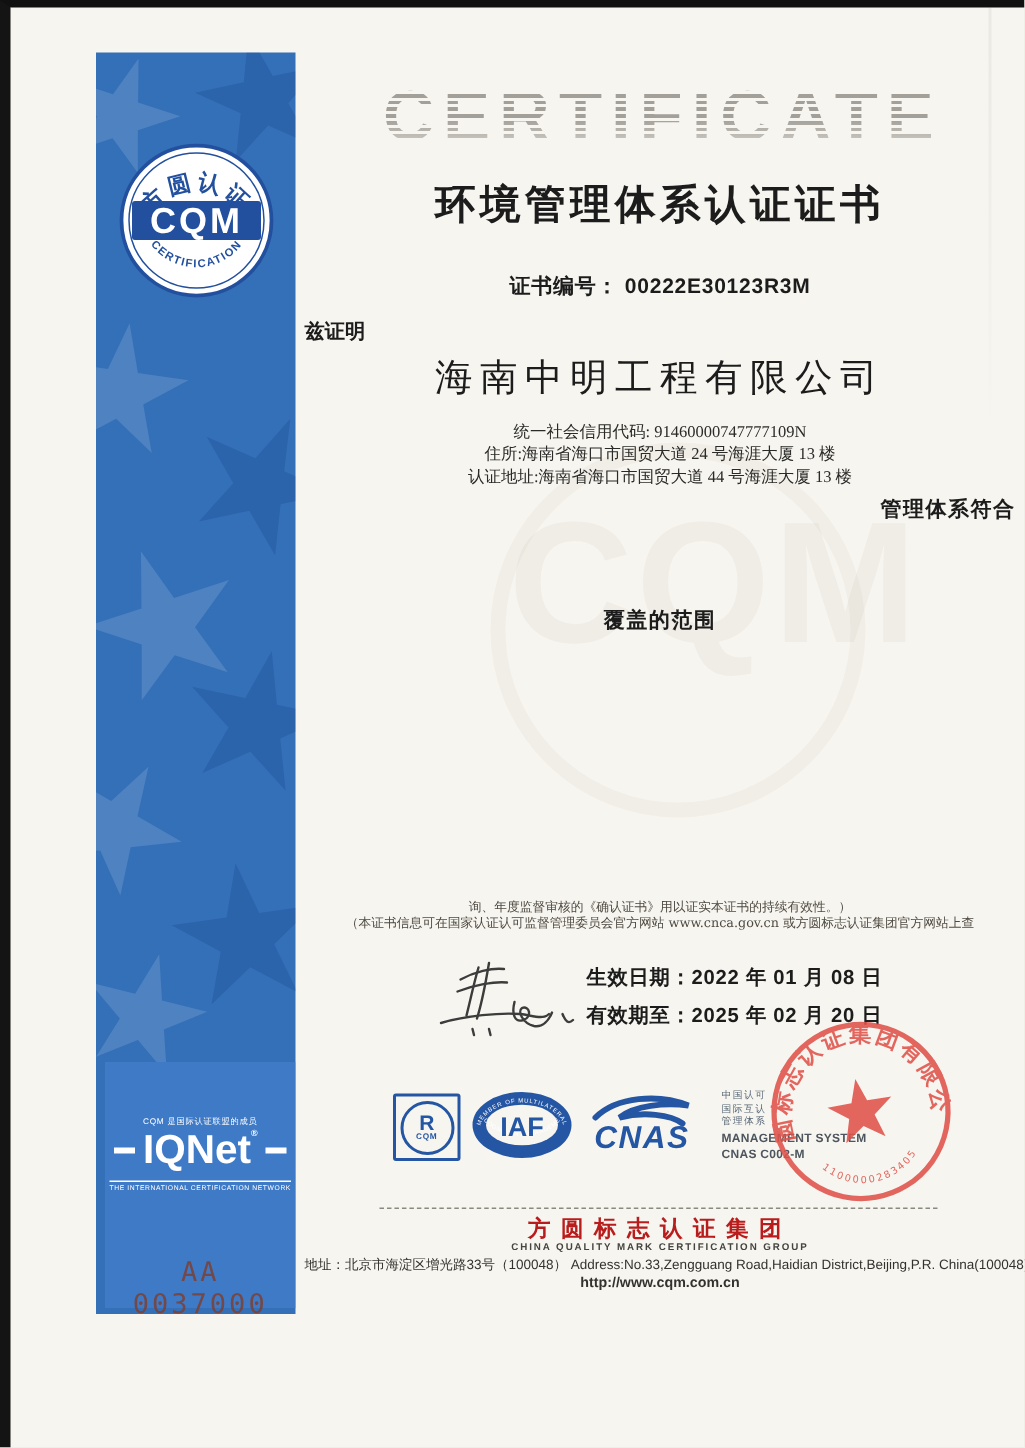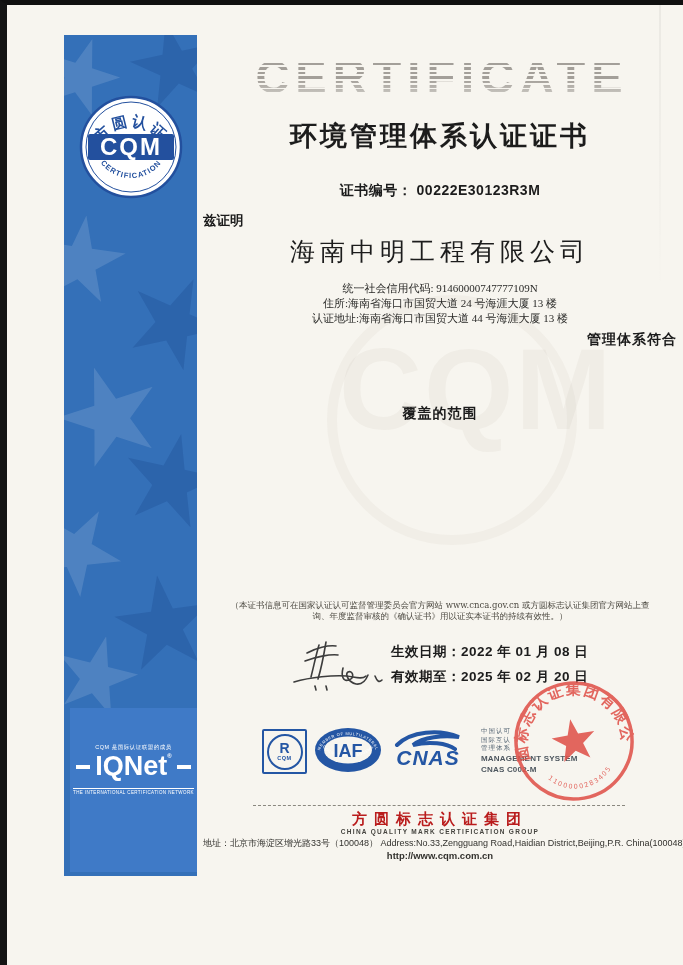--- a/index.html
+++ b/index.html
@@ -119,20 +119,21 @@
     </svg>
 
     <div class="iqnet-box">
       <div class="iqnet-caption">CQM 是国际认证联盟的成员</div>
       <div class="iqnet-row">
         <span class="iqnet-dash"></span>
         <span class="iqnet-name"><span>IQNet</span><sup class="iqnet-reg">®</sup></span>
         <span class="iqnet-dash"></span>
       </div>
       <div><span class="iqnet-tagline">THE INTERNATIONAL CERTIFICATION NETWORK</span></div>
+      <div class="band-serial">AA 0037000</div>
     </div>
   </div>
 
   <div class="wm-wrap">
     <div class="wm-text">CERTIFICATE</div>
     <div class="wm-stripes"></div>
   </div>
 
   <div class="doc-title">环境管理体系认证证书</div>
   <div class="cert-no">证书编号： 00222E30123R3M</div>
@@ -143,22 +144,22 @@
     <div>统一社会信用代码: 91460000747777109N</div>
     <div>住所:海南省海口市国贸大道 24 号海涯大厦 13 楼</div>
     <div>认证地址:海南省海口市国贸大道 44 号海涯大厦 13 楼</div>
   </div>
 
   <div class="conform">管理体系符合</div>
 
   <div class="scope-label">覆盖的范围</div>
 
   <div class="note">
+    <div>询、年度监督审核的《确认证书》用以证实本证书的持续有效性。）</div>
     <div>（本证书信息可在国家认证认可监督管理委员会官方网站 www.cnca.gov.cn 或方圆标志认证集团官方网站上查</div>
-    <div>询、年度监督审核的《确认证书》用以证实本证书的持续有效性。）</div>
   </div>
 
   <svg class="signature" width="110" height="70" viewBox="0 0 110 70">
     <g fill="none" stroke="#3c3c3c" stroke-width="1.6" stroke-linecap="round">
       <path d="M34 12 C31 22 29 32 26 44"></path>
       <path d="M22 20 C31 15 43 12 51 13"></path>
       <path d="M20 28 C30 24 45 21 53 22"></path>
       <path d="M41 9 C39 21 37 33 33 46"></path>
       <path d="M9 49 C26 44 48 42 62 43 C70 44 77 47 81 43"></path>
       <path d="M58 35 C56 43 58 49 64 47 C70 45 68 37 63 39 C60 41 63 49 71 51 C77 52 81 47 83 42"></path>

